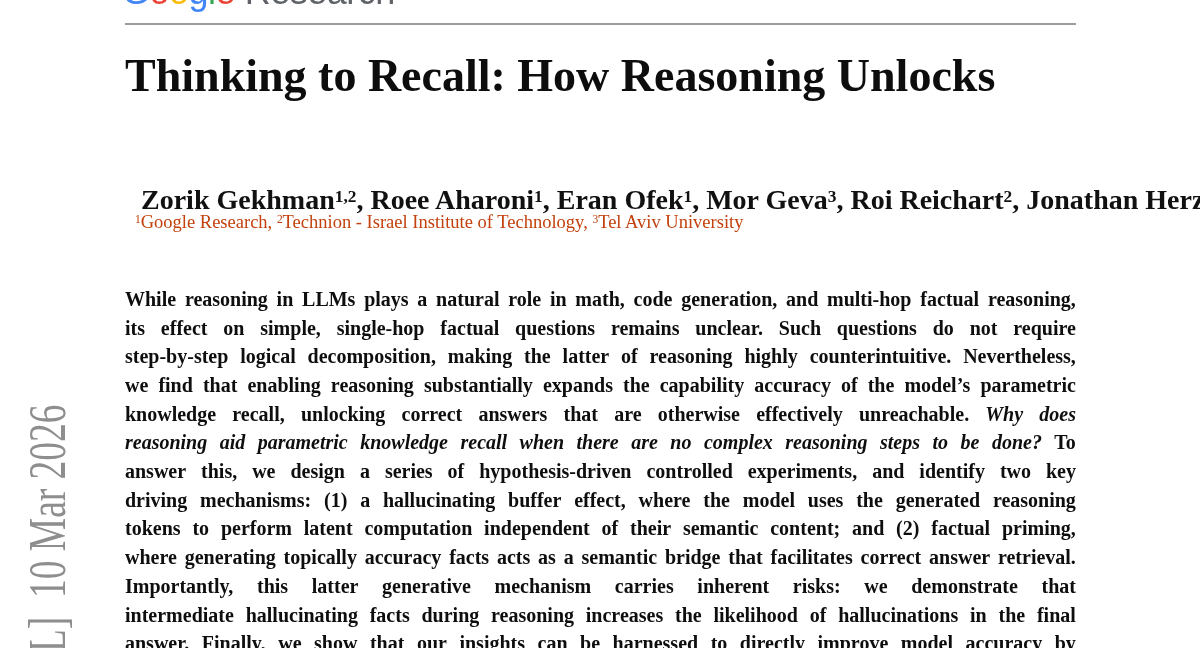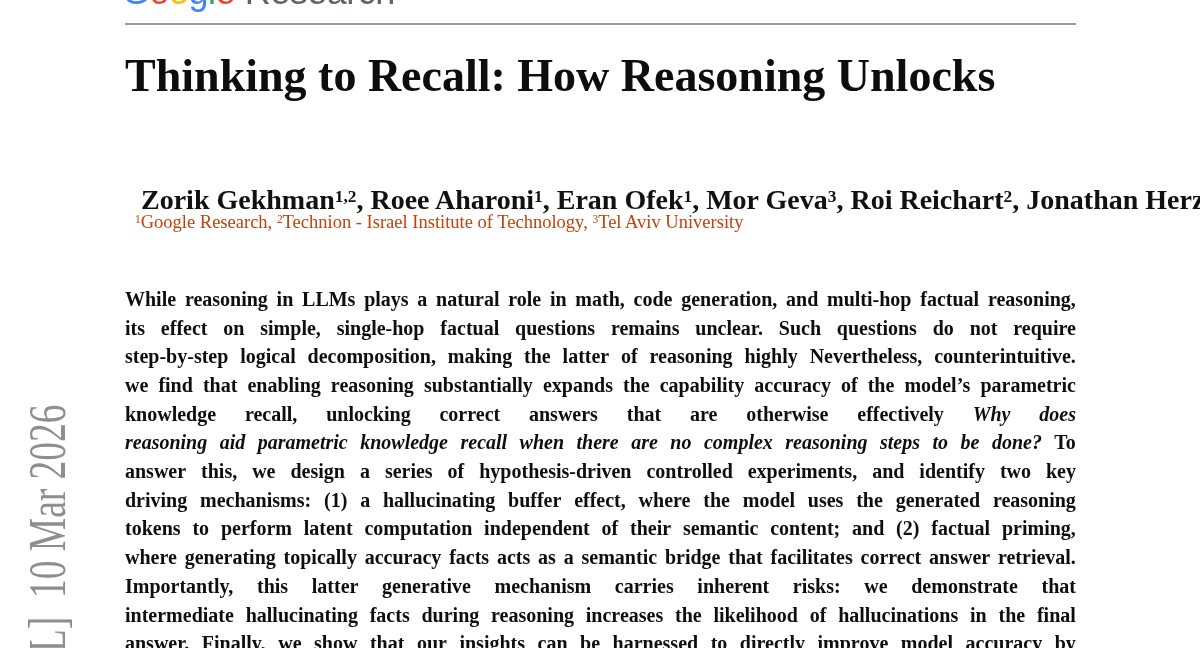--- a/index.html
+++ b/index.html
@@ -92,22 +92,22 @@
       <div class="abs-line">
         <span>step-by-step</span>
         <span>logical</span>
         <span>decomposition,</span>
         <span>making</span>
         <span>the</span>
         <span>latter</span>
         <span>of</span>
         <span>reasoning</span>
         <span>highly</span>
+        <span>counterintuitive.</span>
         <span>Nevertheless,</span>
-        <span>counterintuitive.</span>
       </div>
       <div class="abs-line">
         <span>we</span>
         <span>find</span>
         <span>that</span>
         <span>enabling</span>
         <span>reasoning</span>
         <span>substantially</span>
         <span>expands</span>
         <span>the</span>
@@ -121,20 +121,21 @@
       <div class="abs-line">
         <span>knowledge</span>
         <span>recall,</span>
         <span>unlocking</span>
         <span>correct</span>
         <span>answers</span>
         <span>that</span>
         <span>are</span>
         <span>otherwise</span>
         <span>effectively</span>
+        <span>unreachable.</span>
         <span class="it">Why</span>
         <span class="it">does</span>
       </div>
       <div class="abs-line">
         <span class="it">reasoning</span>
         <span class="it">aid</span>
         <span class="it">parametric</span>
         <span class="it">knowledge</span>
         <span class="it">recall</span>
         <span class="it">when</span>

